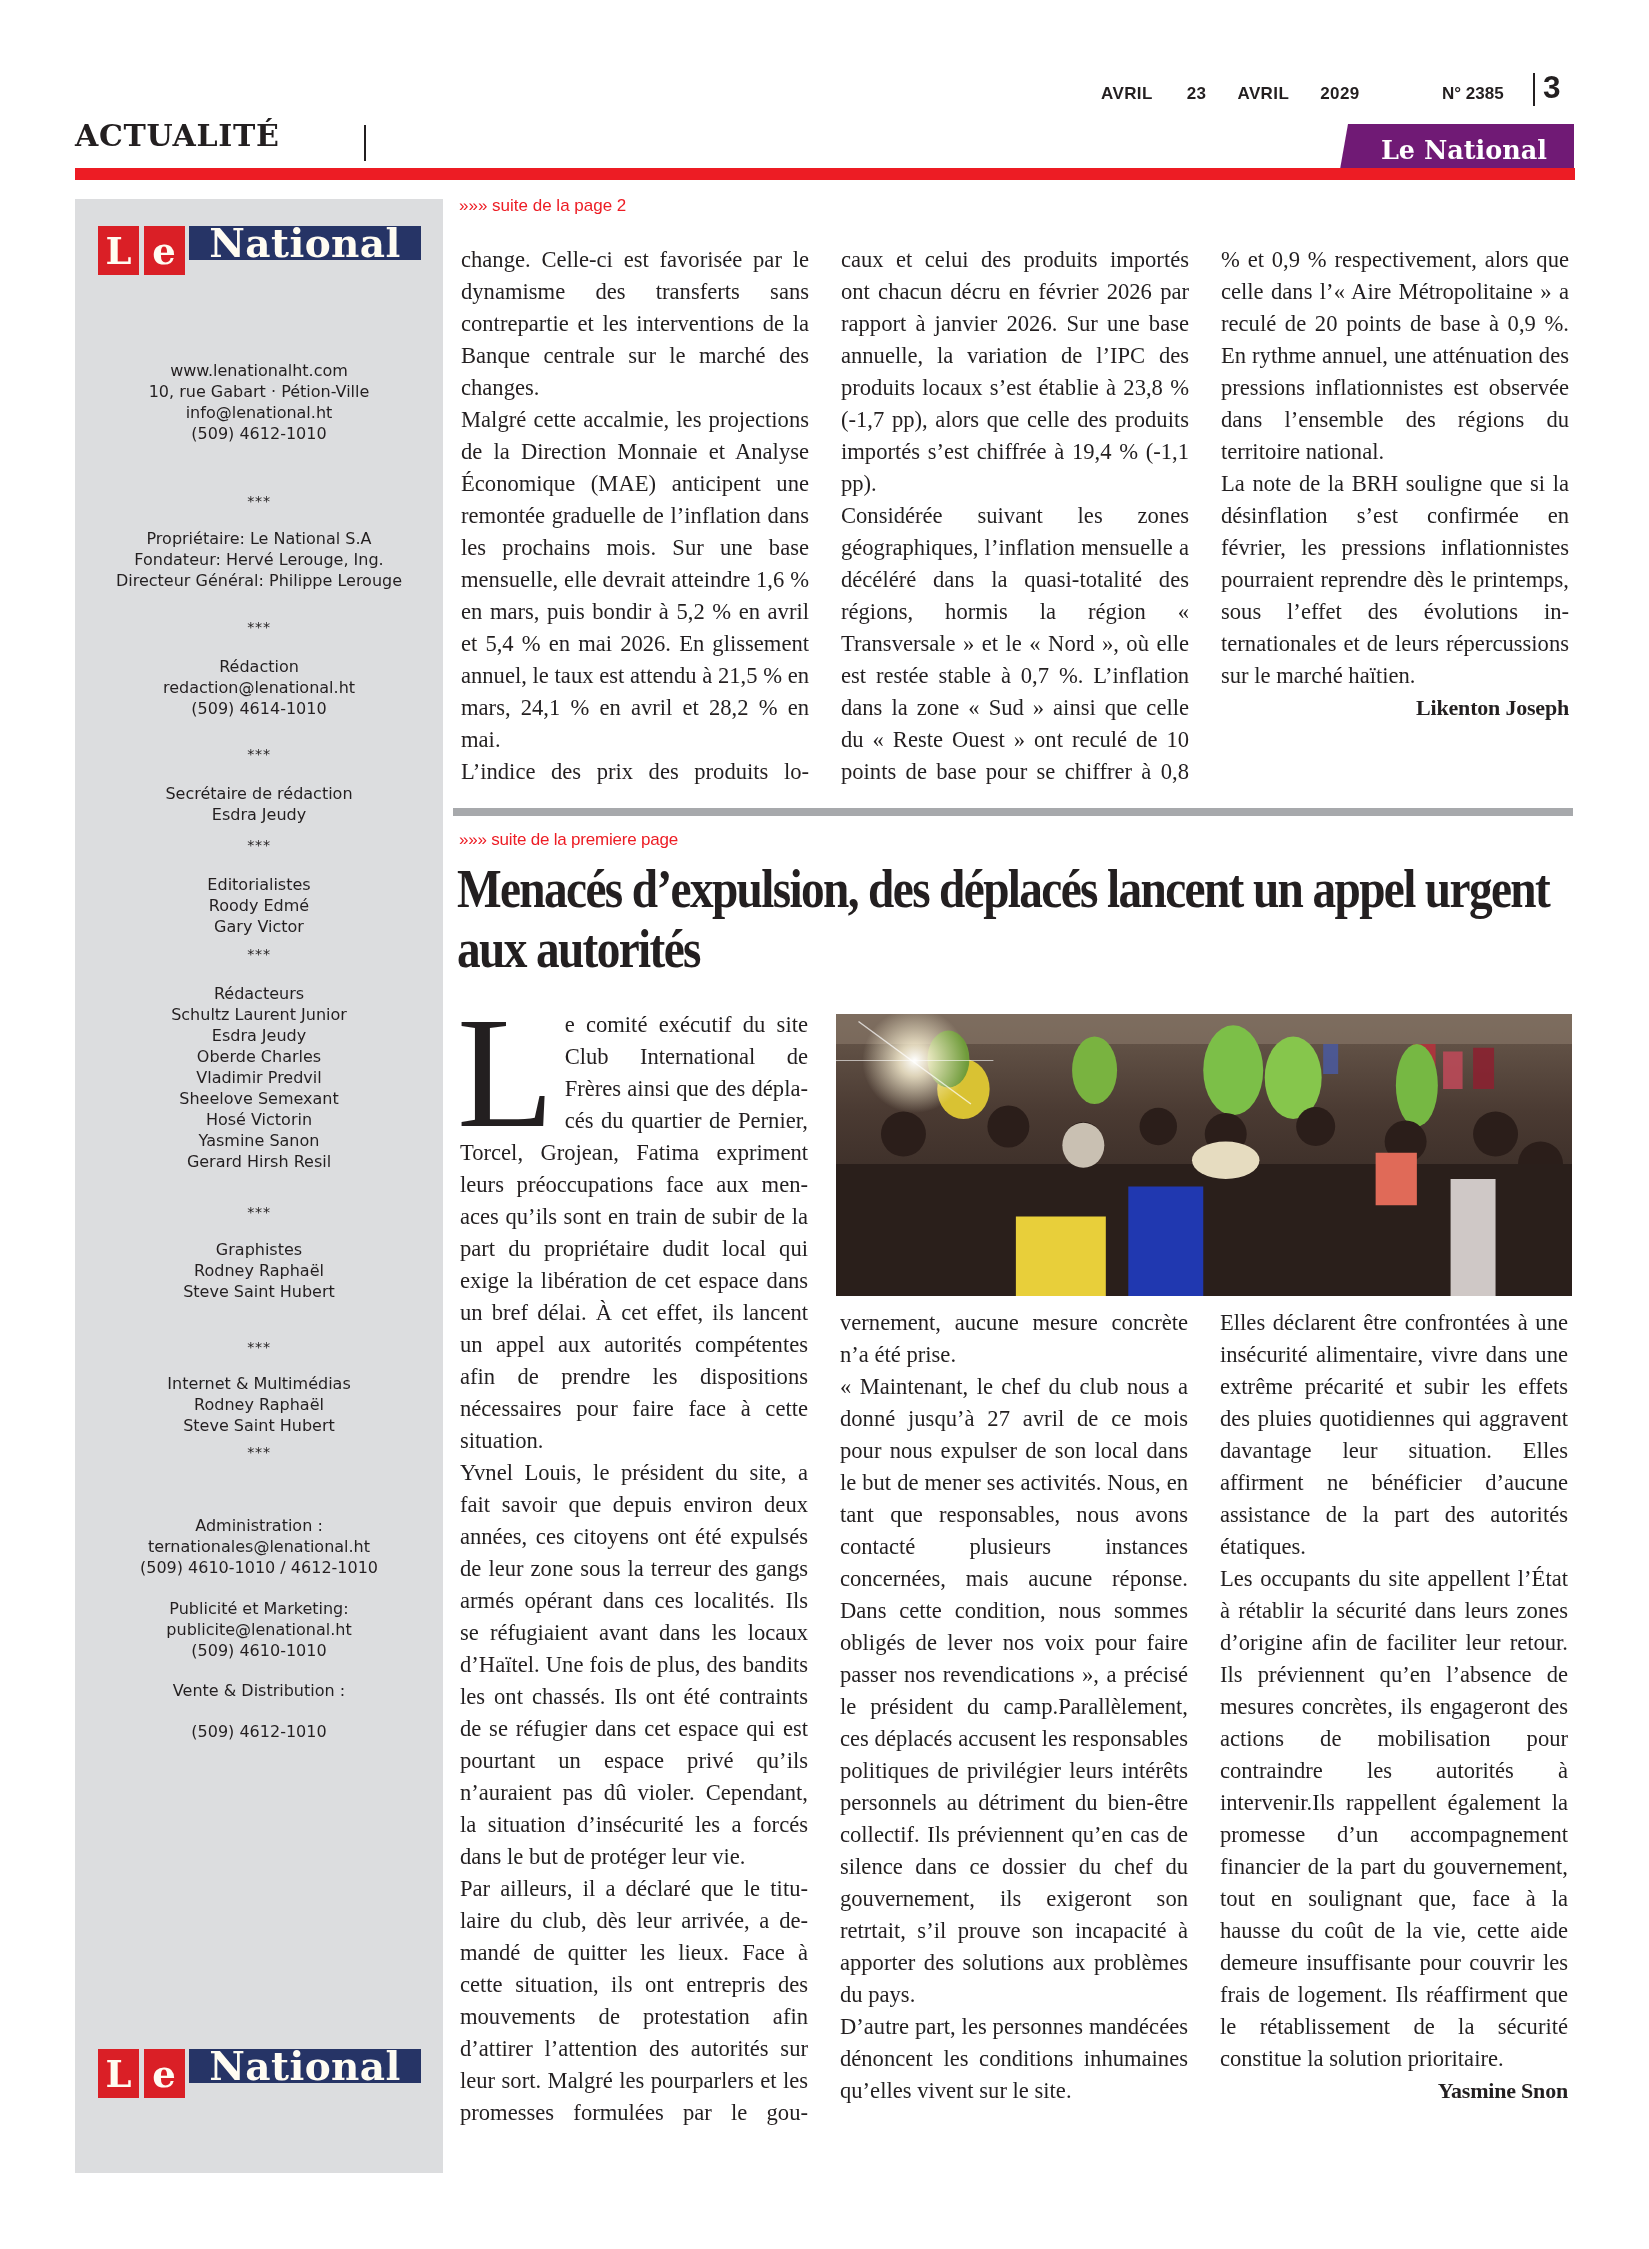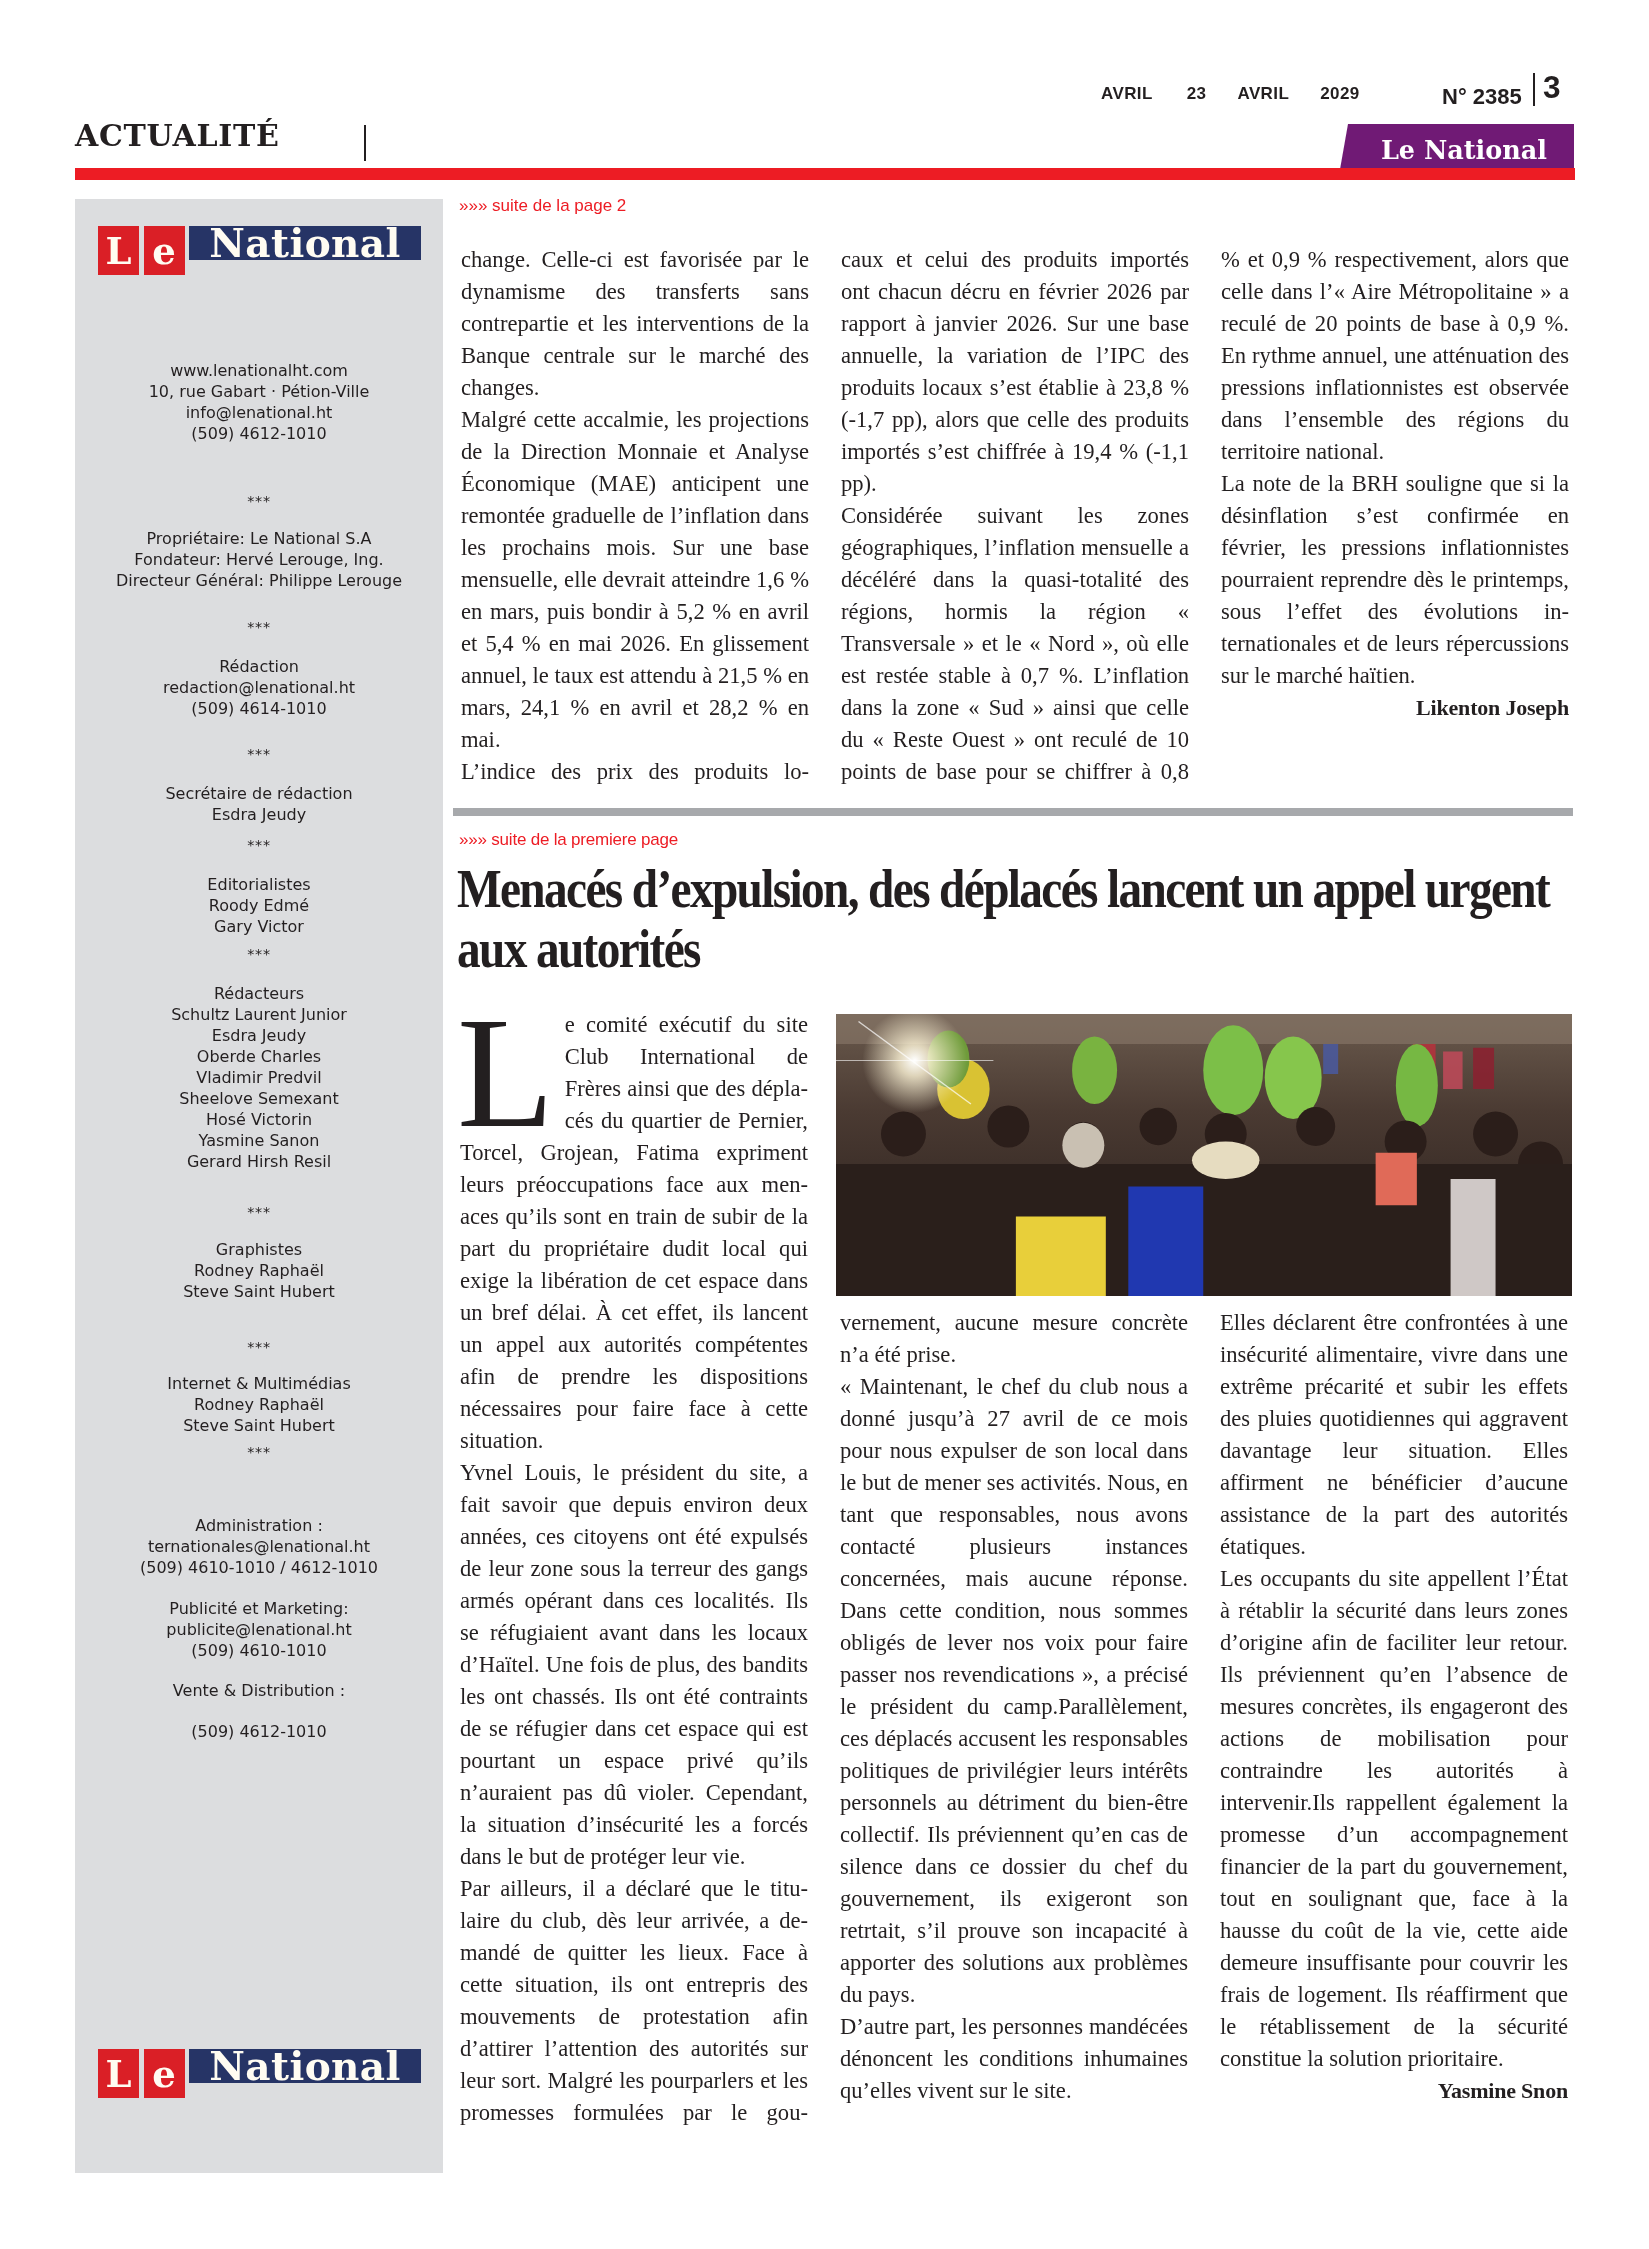--- a/index.html
+++ b/index.html
@@ -1,21 +1,21 @@
 <!DOCTYPE html>
 <html style="font-size:12px"><head>
 <meta charset="utf-8">
 <style>
   * { box-sizing: border-box; margin: 0; padding: 0; }
   html, body { width: 1650px; height: 2250px; background: #ffffff; overflow: hidden; }
   body { position: relative; font-family: "Liberation Serif", serif; color: #231f20; }
 
   
   .hdr-date { position: absolute; top: 84px; left: 1101px; font-family: "Liberation Sans", sans-serif; font-weight: bold; font-size: 17px; letter-spacing: 0.4px; color: #231f20; display: flex; gap: 34px; }
-  .hdr-num { position: absolute; top: 84px; left: 1442px; font-family: "Liberation Sans", sans-serif; font-weight: bold; font-size: 22px; color: #231f20; }
+  .hdr-num { position: absolute; top: 84px; left: 1442px; font-family: "Liberation Sans", sans-serif; font-weight: bold; font-size: 17px; color: #231f20; }
   .hdr-vbar { position: absolute; top: 73px; left: 1533px; width: 2.2px; height: 33px; background: #231f20; }
   .hdr-page { position: absolute; top: 69px; left: 1543px; font-family: "Liberation Sans", sans-serif; font-weight: bold; font-size: 31.5px; color: #231f20; }
   .section-title { position: absolute; top: 118px; left: 75px; font-family: "DejaVu Serif", serif; font-weight: bold; font-size: 30px; letter-spacing: 0.7px; color: #231f20; }
   .section-sep { position: absolute; top: 125px; left: 364px; width: 2.2px; height: 36px; background: #231f20; }
   .brand-tab { position: absolute; top: 124px; left: 1339px; width: 235px; height: 51px; background: #701a75; clip-path: polygon(9px 0, 100% 0, 100% 100%, 0 100%); display: flex; align-items: center; justify-content: flex-end; padding-right: 27px; }
   .brand-tab span { font-family: "DejaVu Serif", serif; font-weight: bold; font-size: 25.5px; color: #ffffff; }
   .red-rule { position: absolute; top: 168px; left: 75px; width: 1500px; height: 12px; background: #ed1c24; }
 
   
   .sidebar { position: absolute; top: 199px; left: 75px; width: 368px; height: 1974px; background: #dcdddf; }

